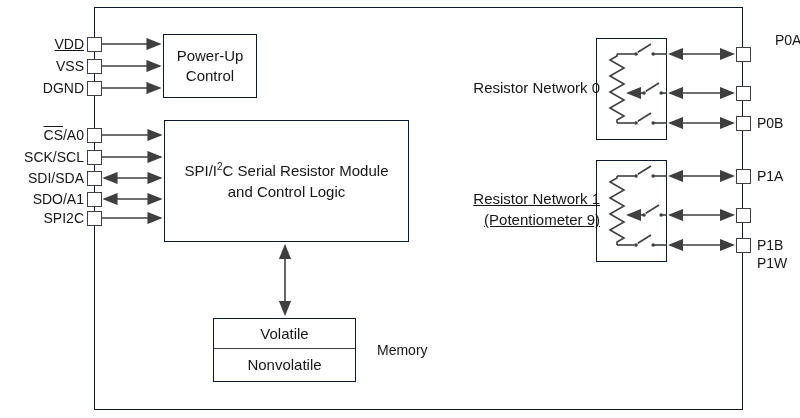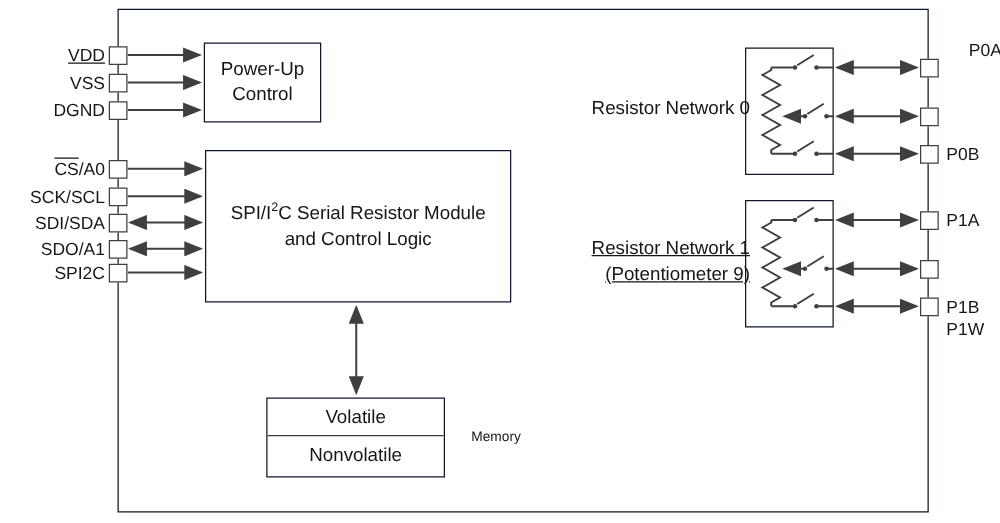--- a/index.html
+++ b/index.html
@@ -144,21 +144,21 @@
   <div class="blk-lbl" style="left:163px;top:34px;width:94px;height:64px;">
     <div>Power-Up</div>
     <div>Control</div>
   </div>
 
   <div class="blk-lbl spi-lbl" style="left:164px;top:120px;width:245px;height:122px;">
     <div><span>SPI/I</span><sup>2</sup><span>C Serial Resistor Module</span></div>
     <div>and Control Logic</div>
   </div>
 
-  <div class="lbl" style="left:377px;top:350px;font-size:11px;">Memory</div>
+  <div class="lbl" style="left:377px;top:350px;font-size:14px;">Memory</div>
 
   <div class="res-lbl" style="left:445px;top:87px;width:155px;">
     <div>Resistor Network 0</div>
   </div>
 
   <div class="res-lbl" style="left:445px;top:209px;width:155px;text-decoration:underline;">
     <div>Resistor Network 1</div>
     <div>(Potentiometer 9)</div>
   </div>
 

